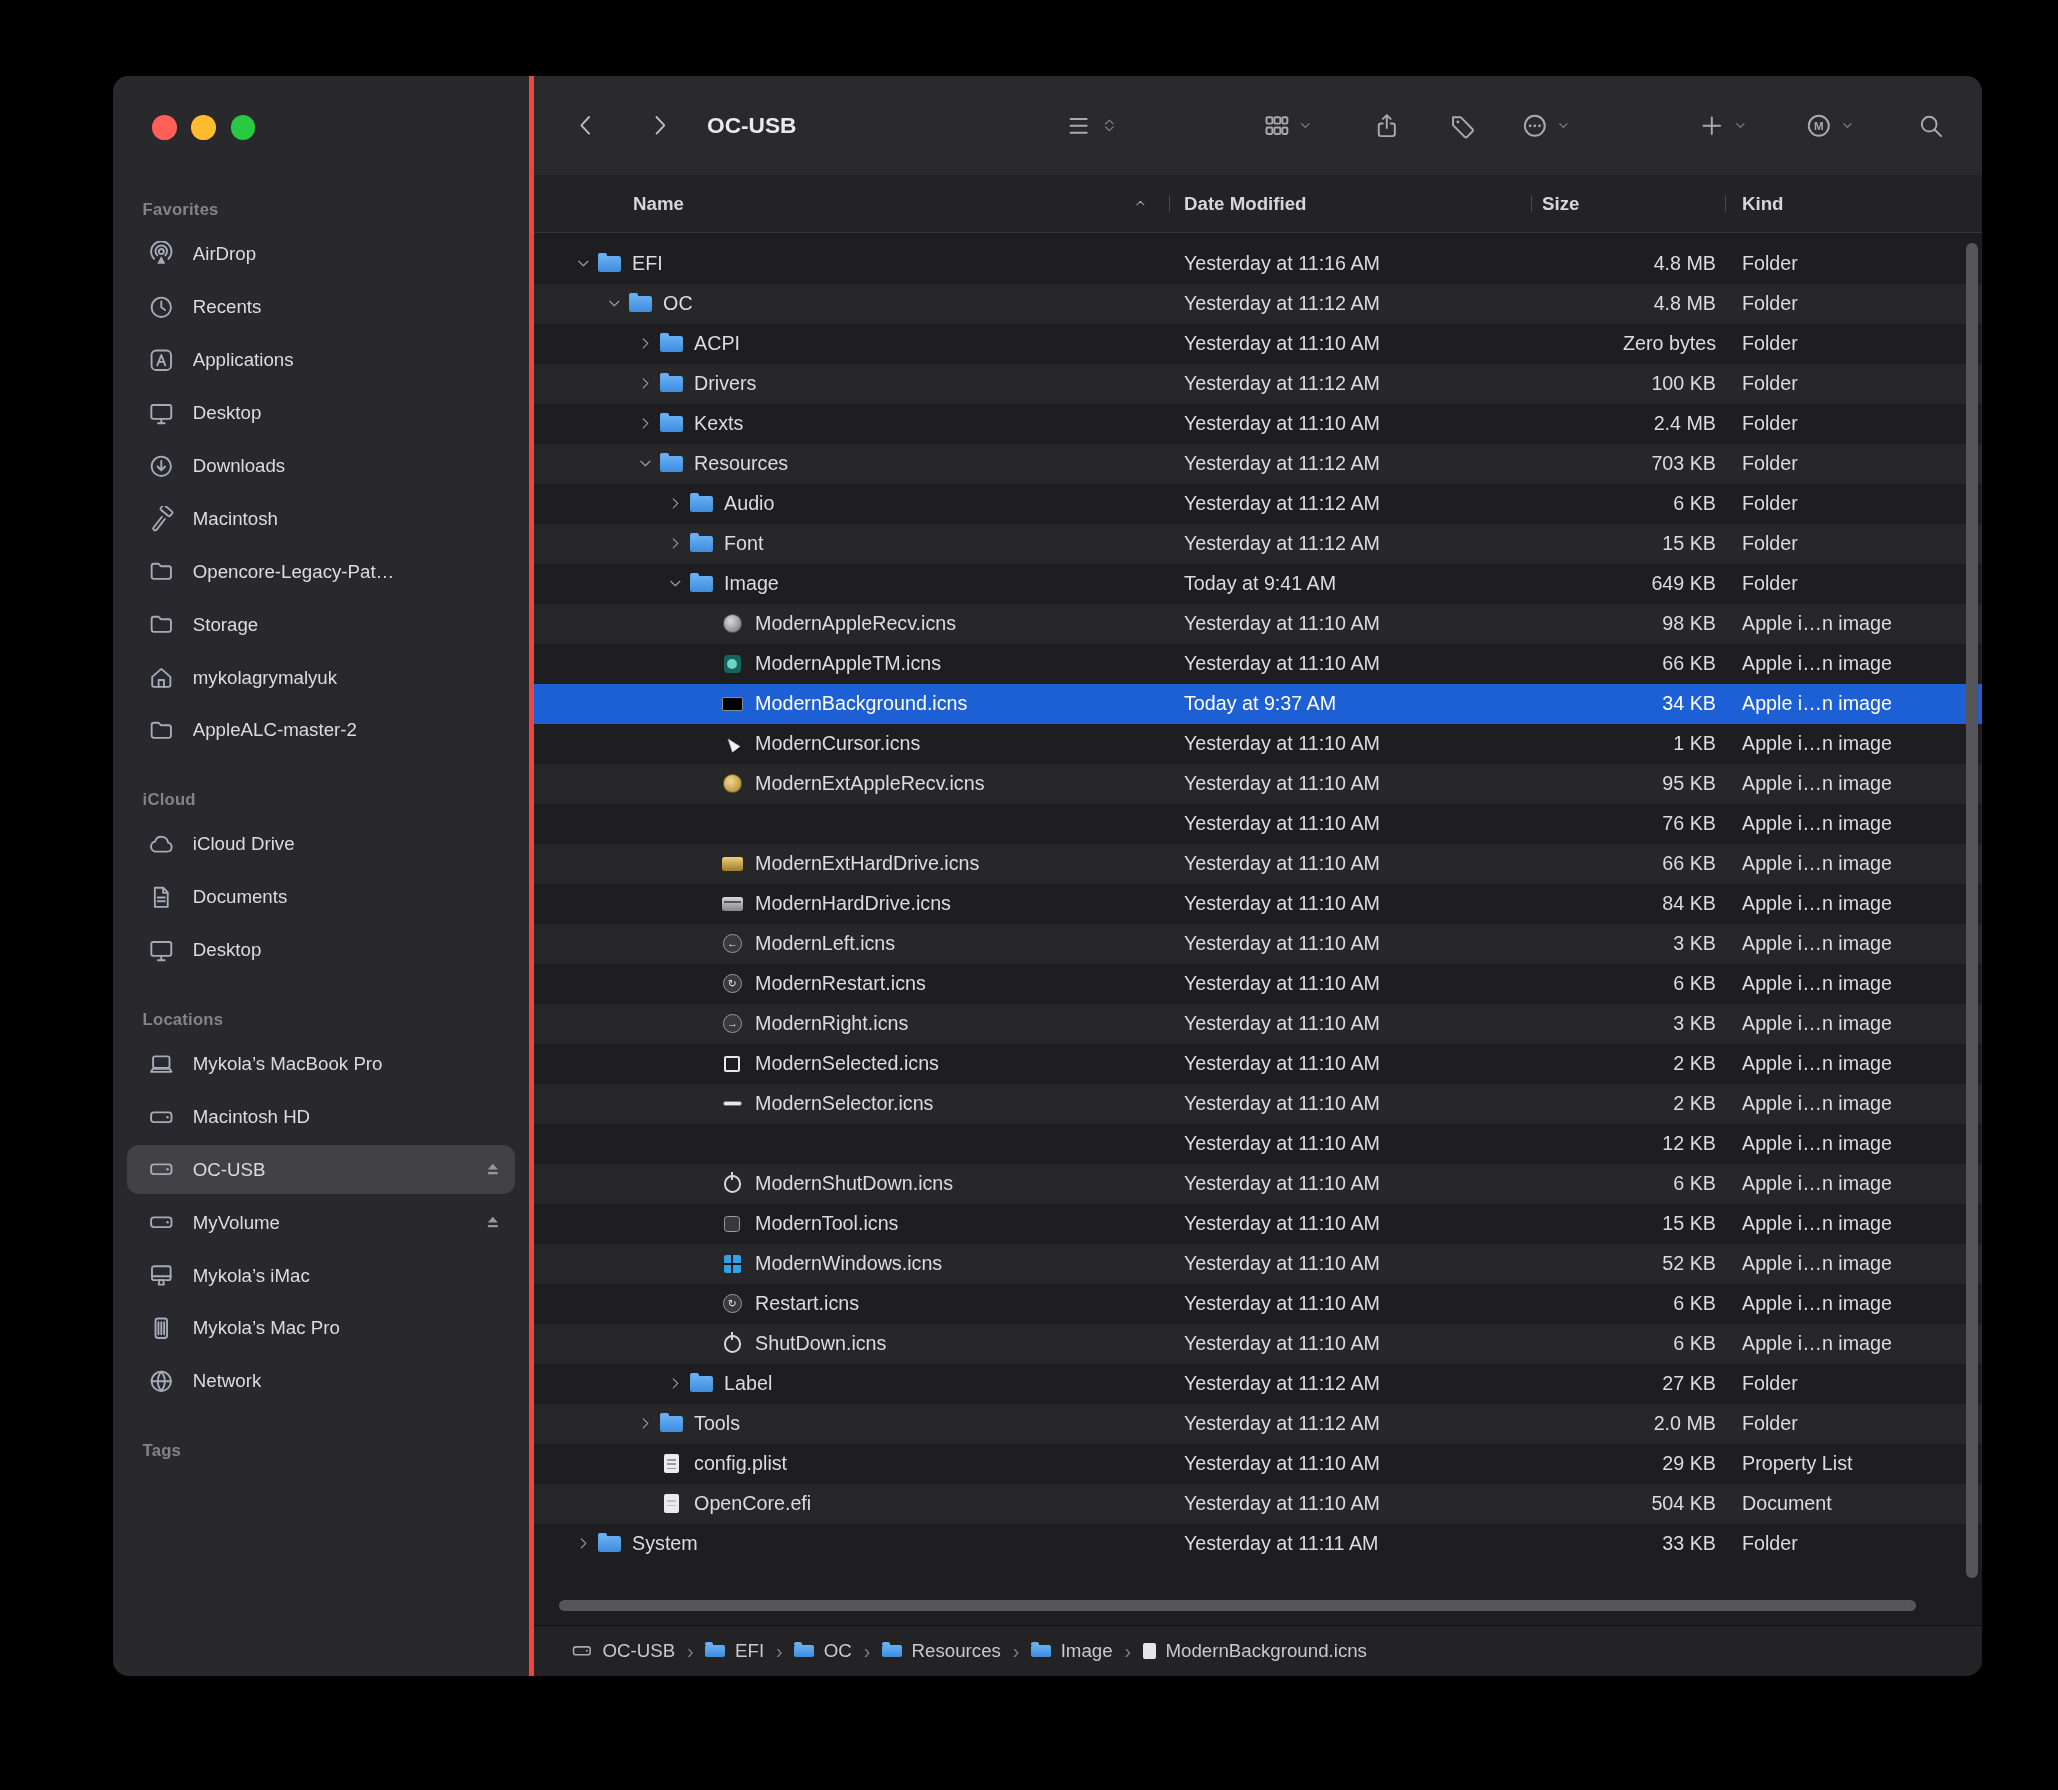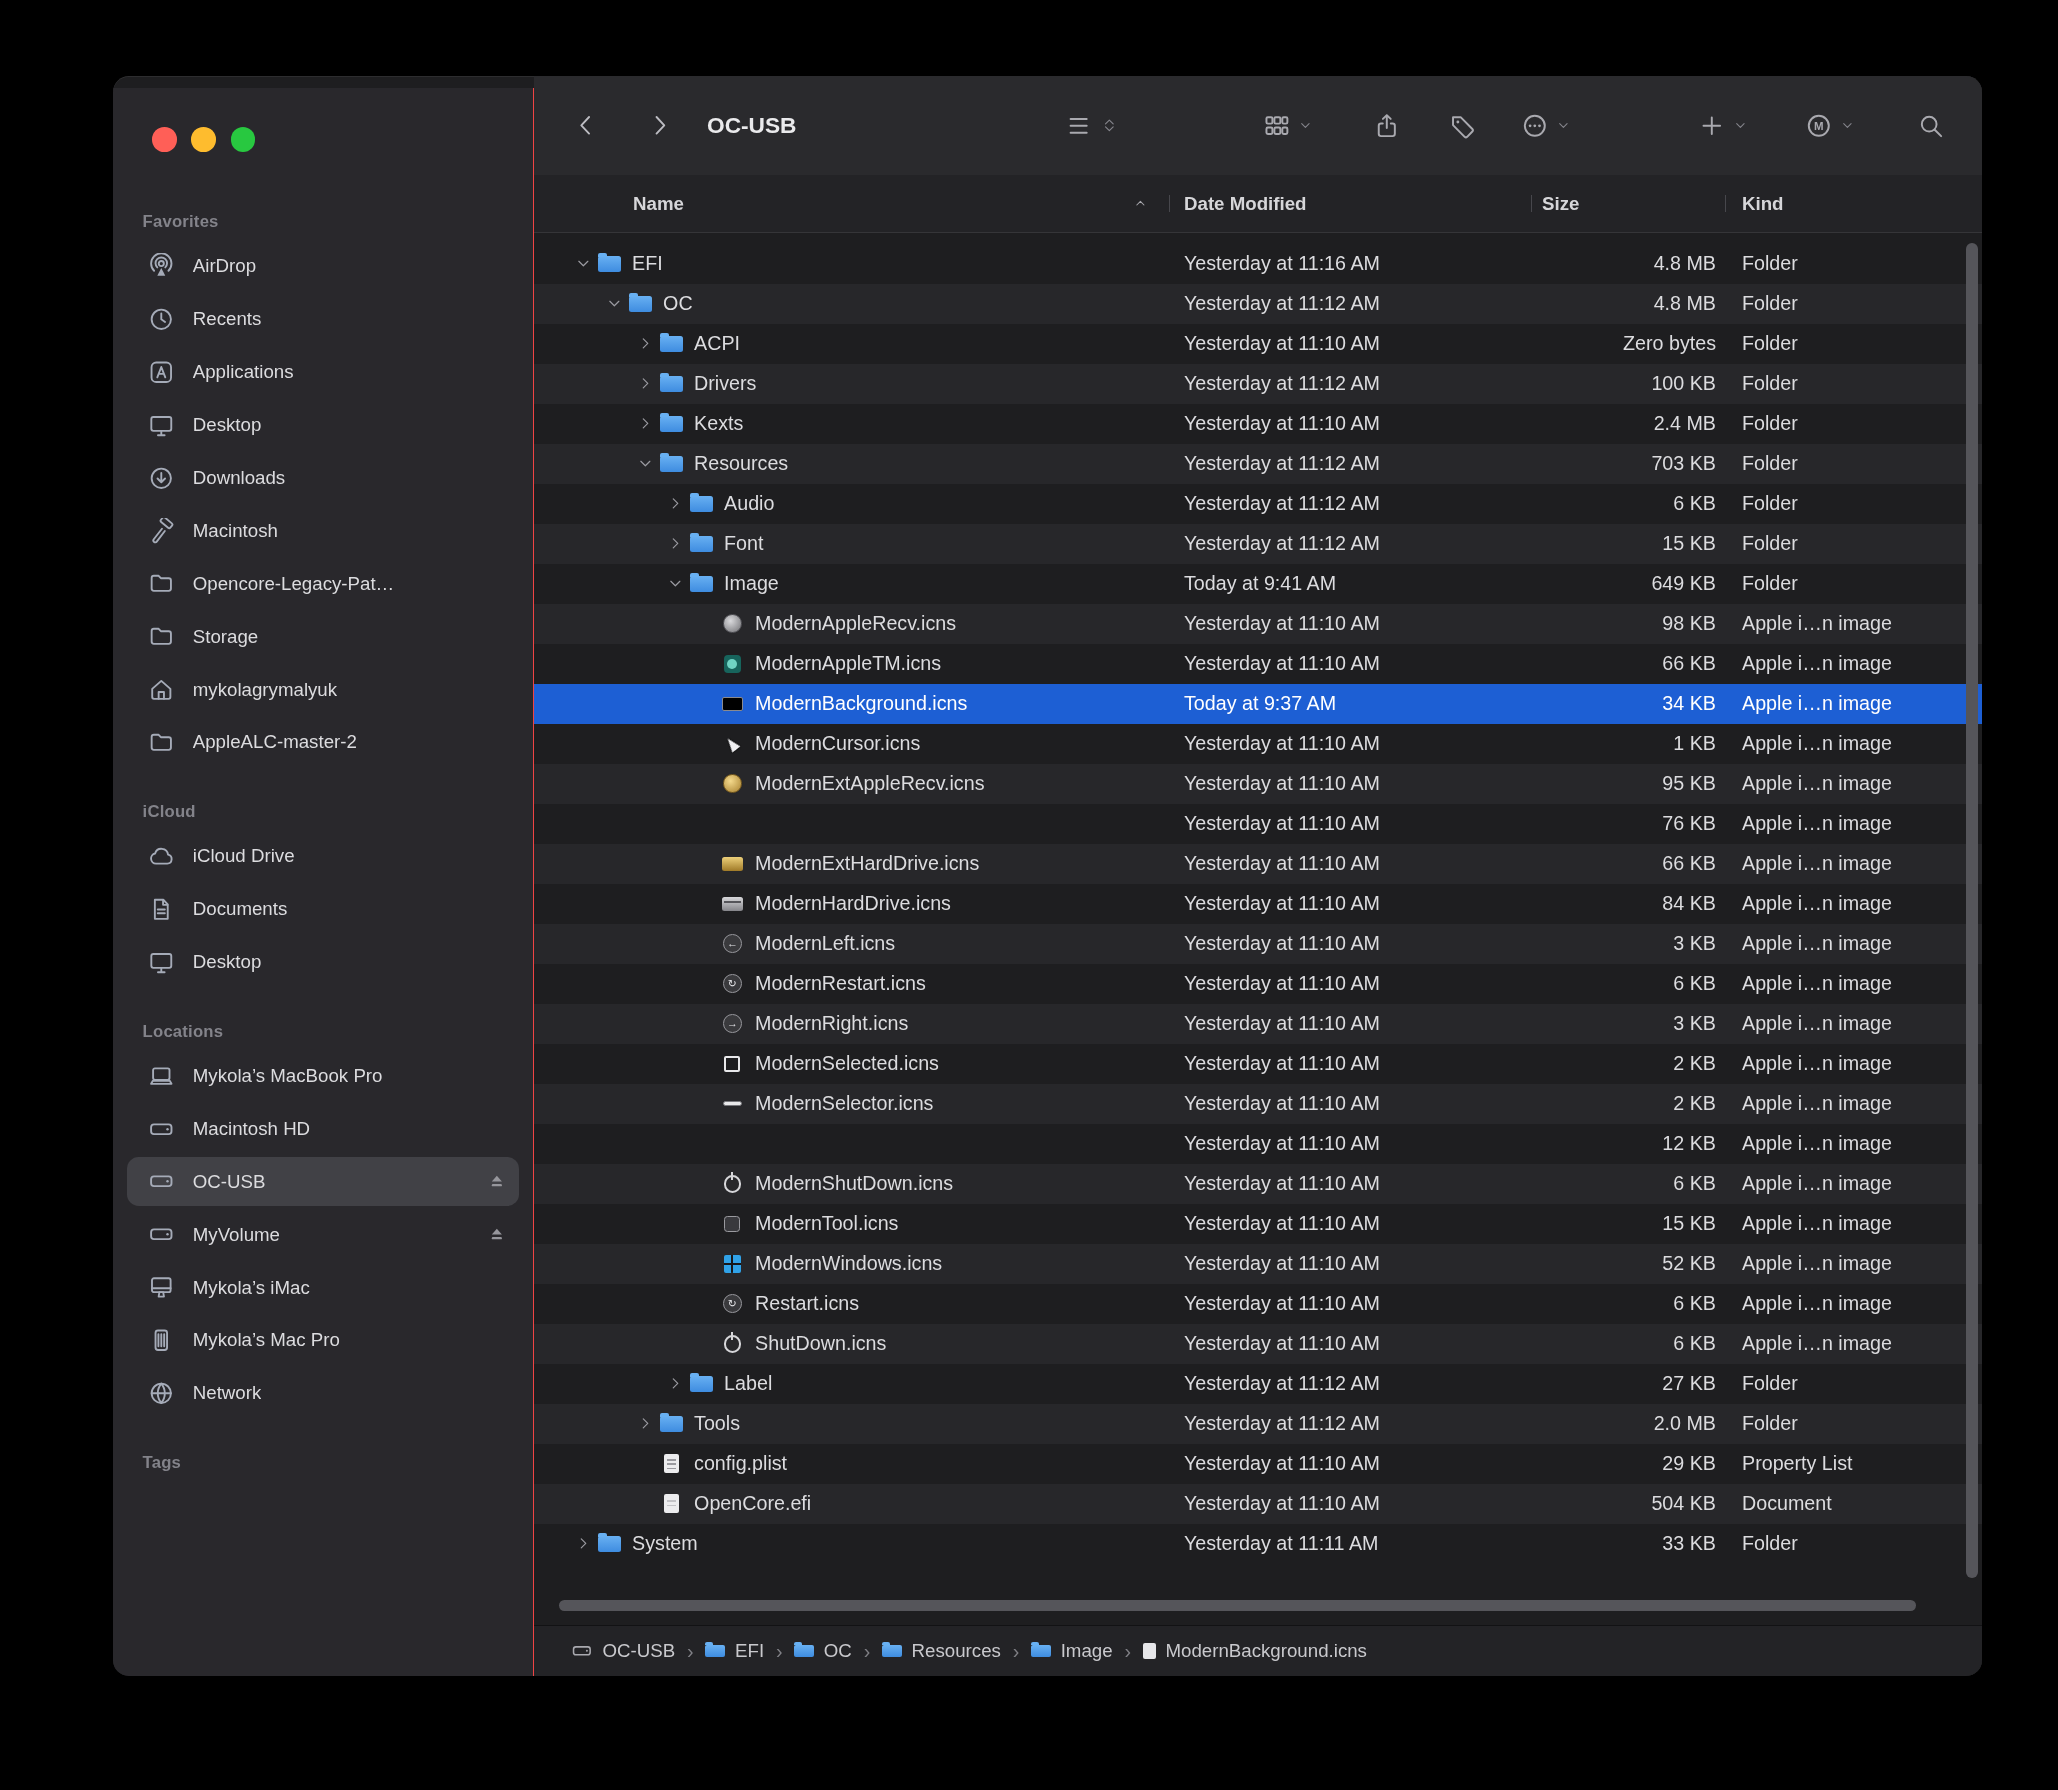--- a/index.html
+++ b/index.html
@@ -4,21 +4,21 @@
 <style>
   html,body{margin:0;padding:0;background:#000;}
   body{width:2059px;height:1791px;overflow:hidden;font-family:"Liberation Sans","DejaVu Sans",sans-serif;-webkit-font-smoothing:antialiased;}
   .stage{position:relative;width:2059px;height:1791px;background:#000;}
 
   
   .window{position:absolute;left:113px;top:76px;width:1869px;height:1600px;border-radius:15.8px;overflow:hidden;
           background:#1e1e20;box-shadow:0 0 0 1px rgba(0,0,0,.8),0 39px 99px rgba(0,0,0,.6),inset 0 1px 0 rgba(255,255,255,.07);}
 
   
-  .sidebar{position:absolute;left:0;top:0;bottom:0;width:421px;background:#29282c;border-right:1px solid #ef4444;padding-top:124px;box-sizing:border-box;margin-top:12px;}
+  .sidebar{position:absolute;left:0;top:0;bottom:0;width:421px;background:#29282c;border-right:5px solid #ef4444;padding-top:124px;box-sizing:border-box;}
   .lights{position:absolute;left:39px;top:39px;display:flex;gap:14.8px;}
   .light{width:24.6px;height:24.6px;border-radius:50%;}
   .light.red{background:#ff5f57;}
   .light.yellow{background:#febc2e;}
   .light.green{background:#28c840;}
   .sb-sec{margin-bottom:35px;}
   .sb-title{padding:0 0 9.9px 29.6px;font-size:16.7px;font-weight:700;color:#83838a;letter-spacing:0.2px;}
   .sb-item{display:flex;align-items:center;height:49px;margin:0 13.8px 3.9px 13.8px;padding:0 11.8px 0 21.7px;border-radius:11.8px;font-size:18.7px;color:#dcdcdf;box-sizing:border-box;}
   .sb-item.sel{background:#414146;}
   .sb-label{white-space:nowrap;overflow:hidden;text-overflow:ellipsis;text-align:center;}

